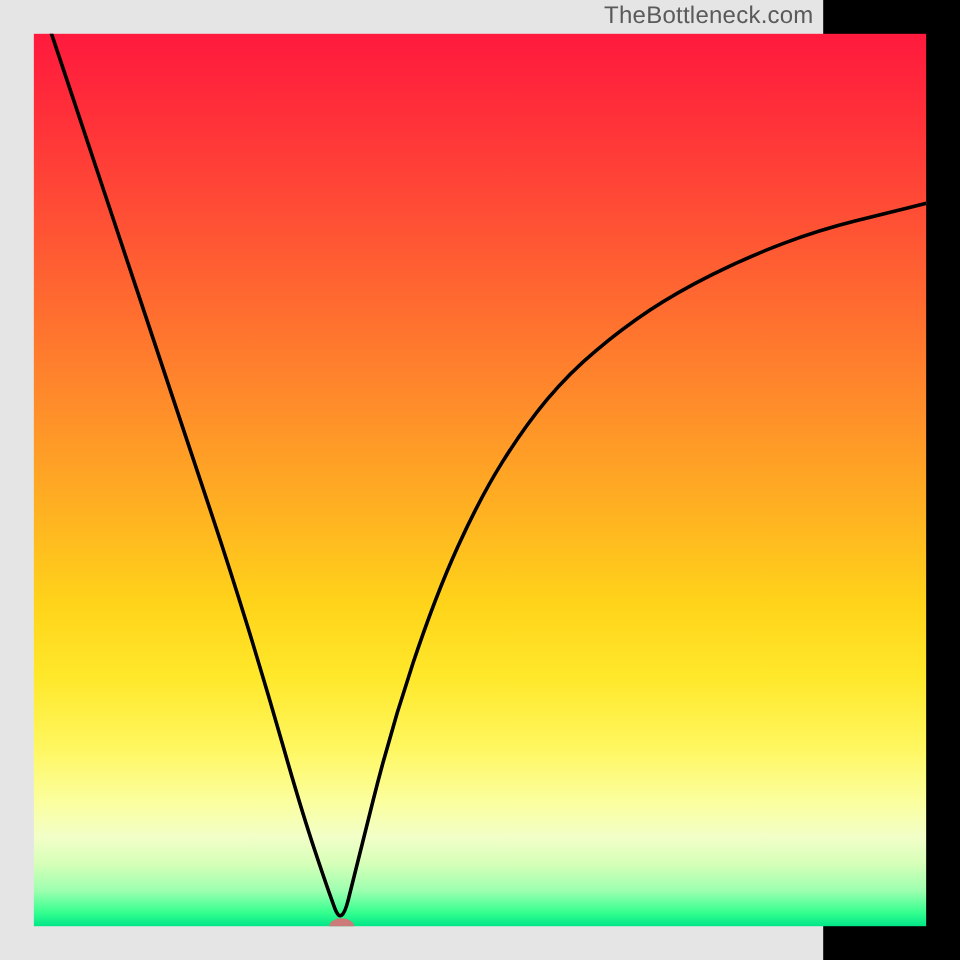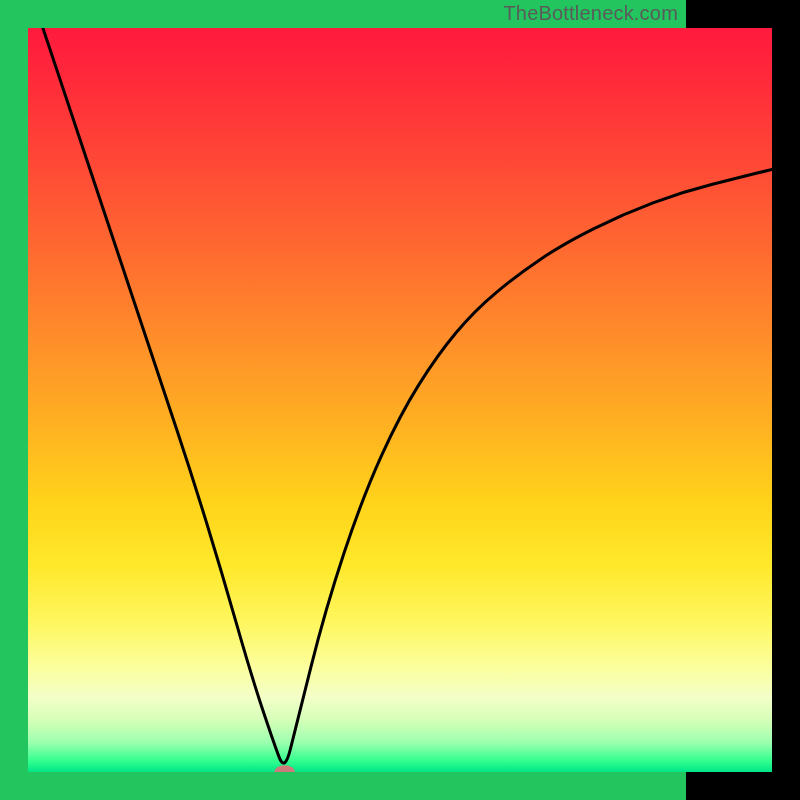--- a/index.html
+++ b/index.html
@@ -8,21 +8,21 @@
     width: 800px;
     height: 800px;
     background: #000;
     font-family: Arial, Helvetica, sans-serif;
     overflow: hidden;
   }
   .frame {
     position: relative;
     width: 686px;
     height: 800px;
-    background: #22c55e;
+    background: #e5e5e5;
   }
   .watermark {
     position: absolute;
     top: 2px;
     right: 8px;
     color: #5a5a5a;
     font-size: 20px;
     font-weight: 400;
     letter-spacing: 0.2px;
     z-index: 5;

